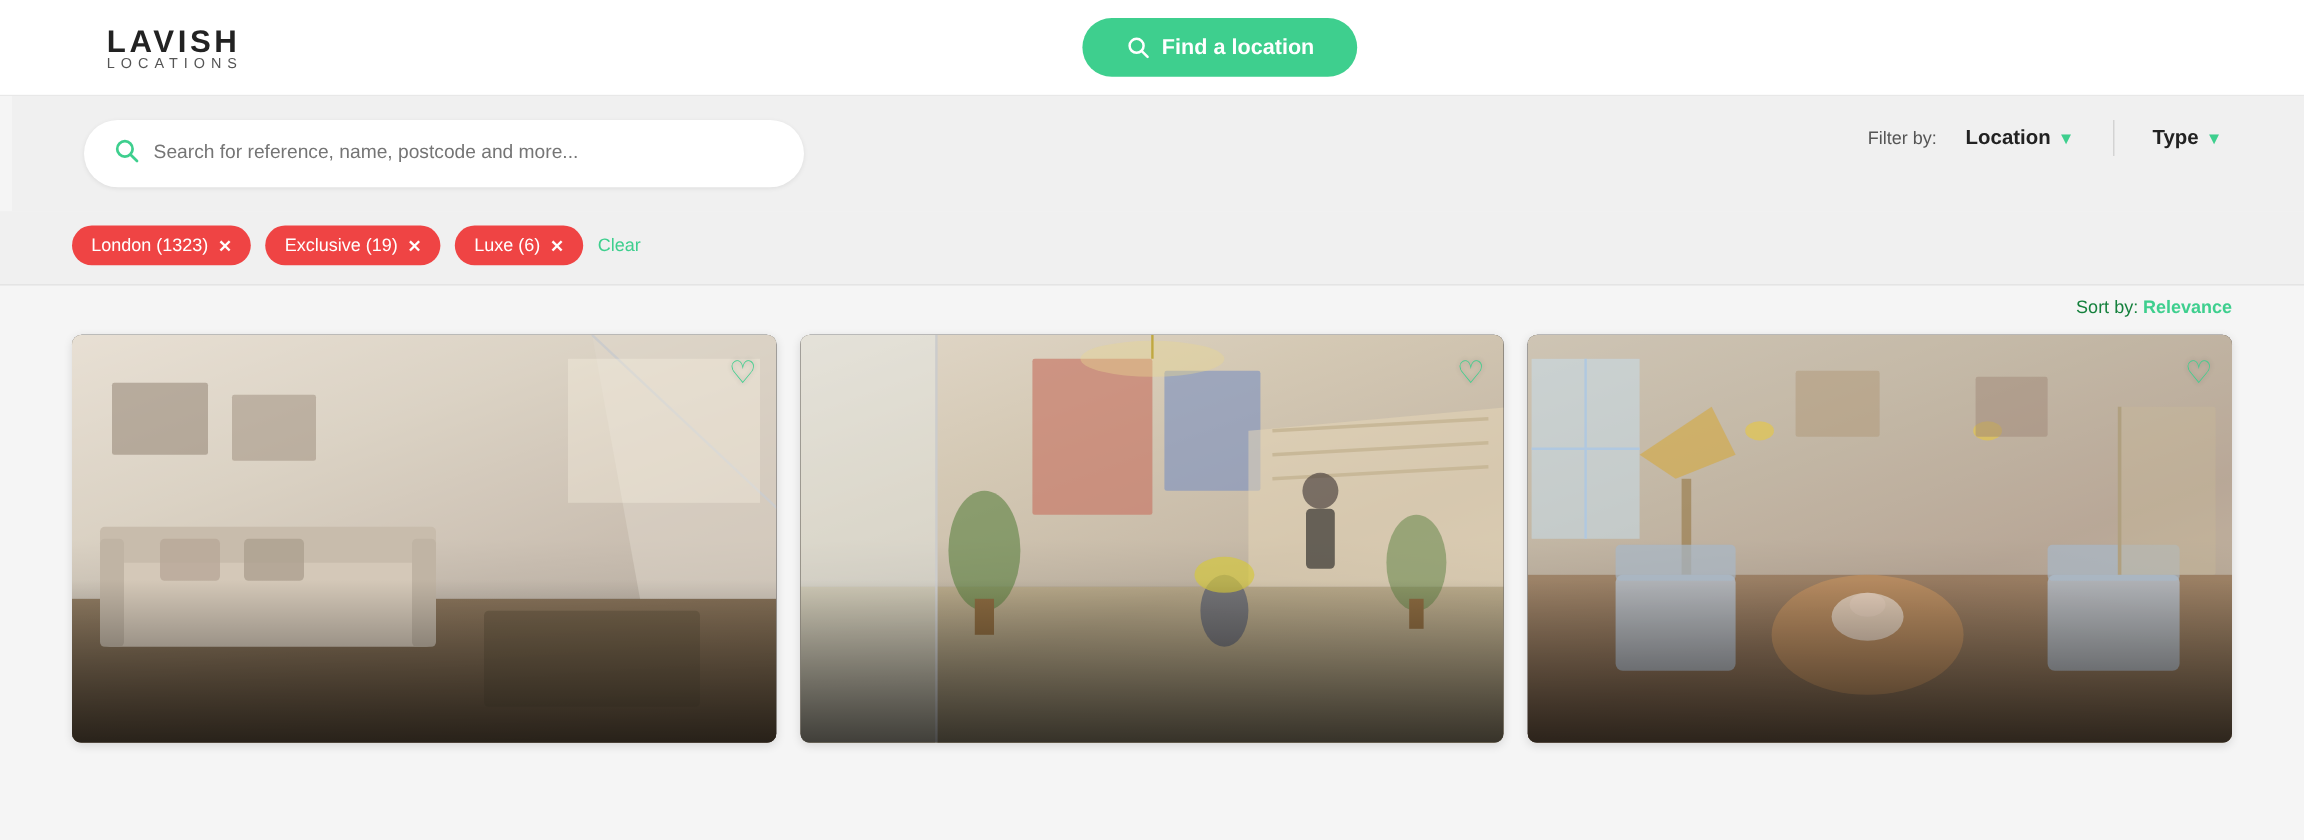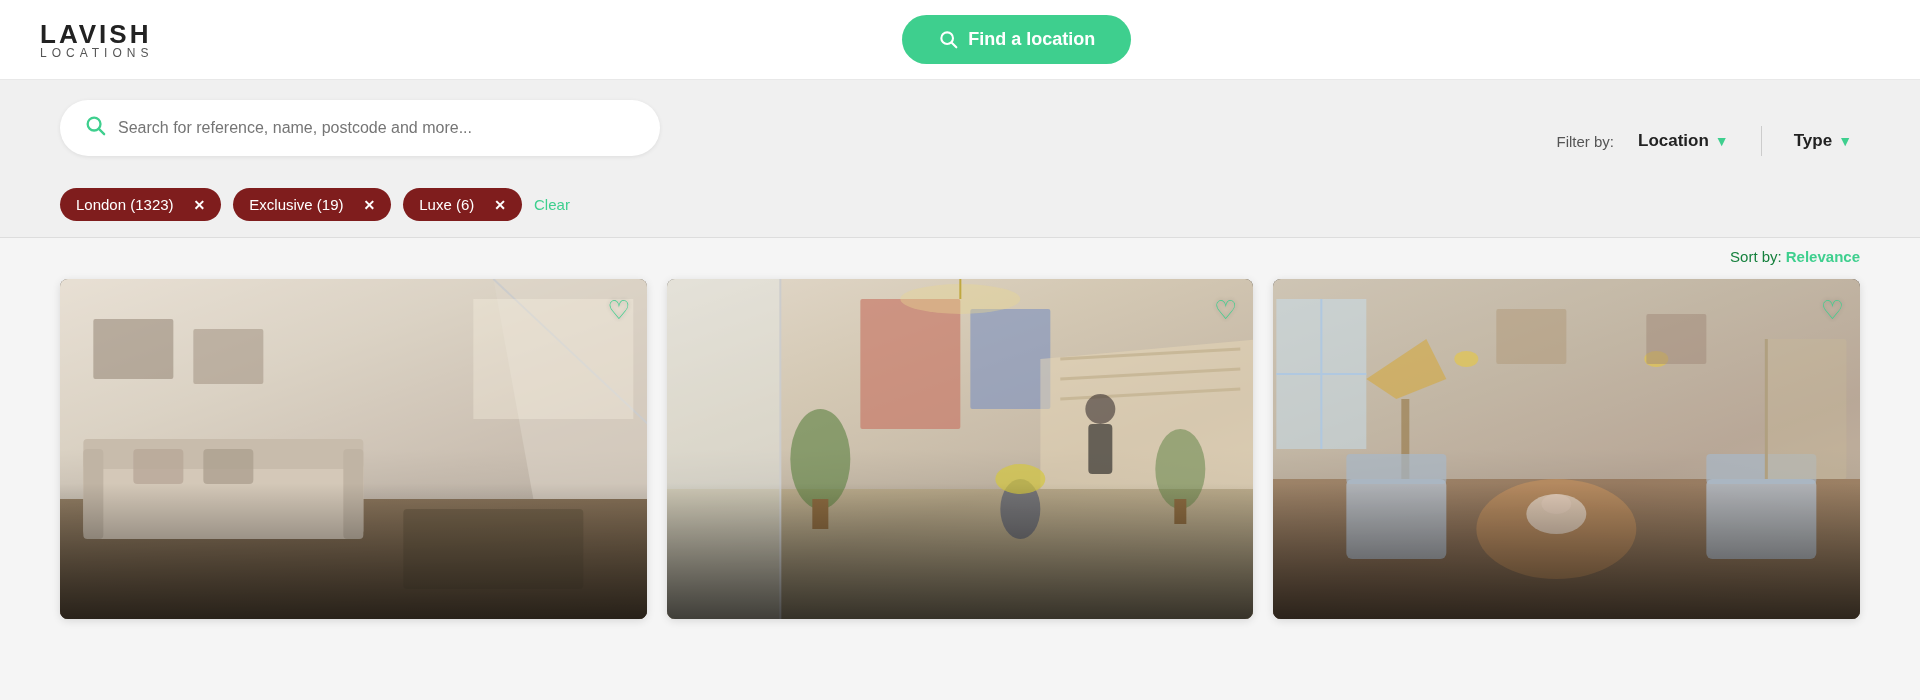--- a/index.html
+++ b/index.html
@@ -8,21 +8,21 @@
       background: #f5f5f5;
       width: 1920px;
       overflow-x: hidden;
     }
 
     
     .header {
       background: #ffffff;
       display: flex;
       align-items: center;
-      padding: 0 40px;
+      padding: 0 89px;
       height: 80px;
       border-bottom: 1px solid #e8e8e8;
     }
     .logo {
       display: flex;
       flex-direction: column;
       line-height: 1;
     }
     .logo-top {
       font-size: 26px;
@@ -55,22 +55,23 @@
     .find-location-btn .search-icon-svg {
       width: 20px;
       height: 20px;
     }
 
     
     .search-area {
       background: #f0f0f0;
       padding: 20px 60px;
       display: flex;
-      align-items: flex-end;
+      align-items: flex-start;
       gap: 20px;
+      margin-left: 10px;
     }
     .search-box {
       flex: 0 0 600px;
       background: #fff;
       border-radius: 30px;
       display: flex;
       align-items: center;
       padding: 14px 24px;
       gap: 12px;
       box-shadow: 0 1px 4px rgba(0,0,0,0.08);
@@ -124,28 +125,28 @@
     
     .tags-area {
       background: #f0f0f0;
       padding: 12px 60px 16px;
       display: flex;
       align-items: center;
       gap: 12px;
       border-bottom: 1px solid #ddd;
     }
     .tag {
-      background: #7f1d1d;
+      background: #ef4444;
       color: #fff;
       border-radius: 20px;
       padding: 8px 16px;
       font-size: 15px;
       display: flex;
       align-items: center;
-      gap: 20px;
+      gap: 8px;
       cursor: pointer;
     }
     .tag .close-x {
       font-size: 14px;
       font-weight: 700;
       cursor: pointer;
     }
     .clear-btn {
       color: #3ecf8e;
       font-size: 15px;

